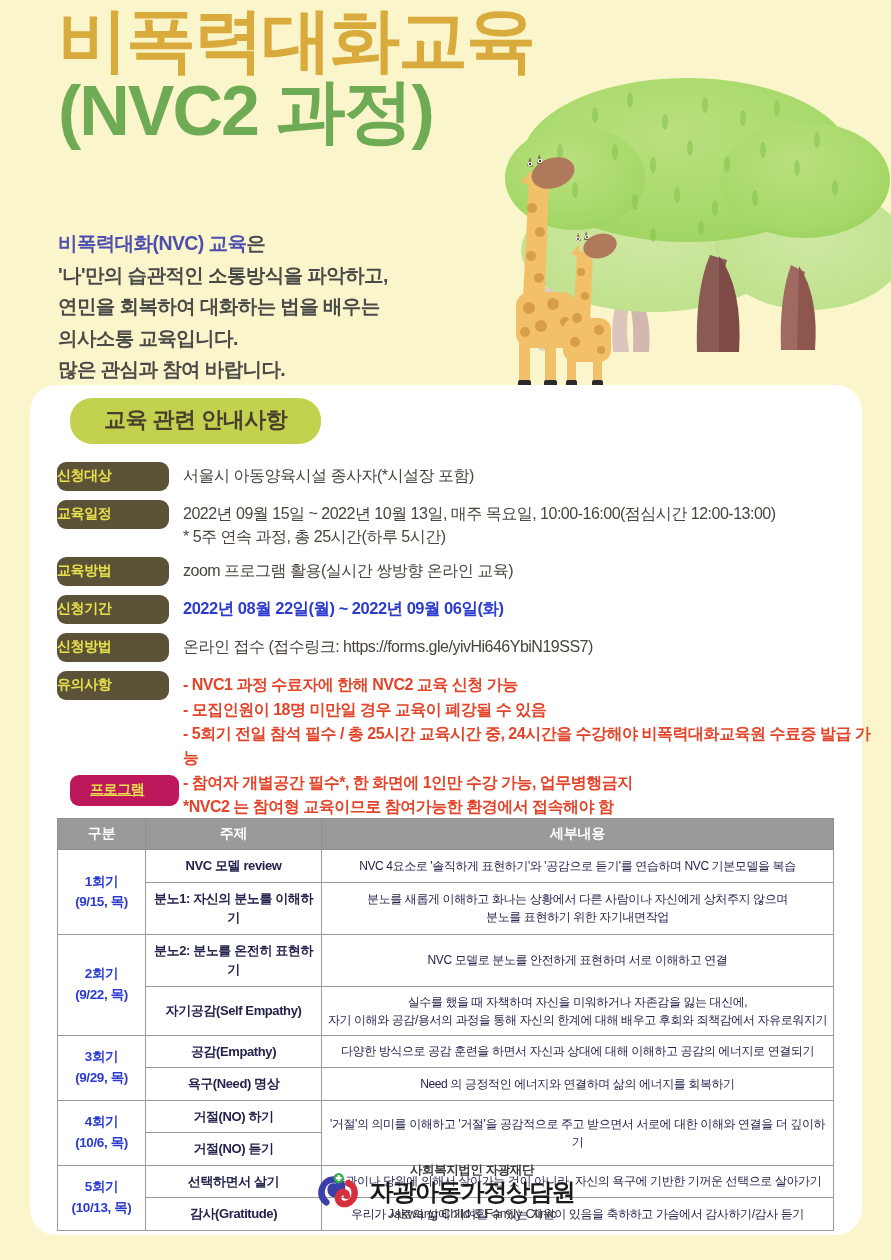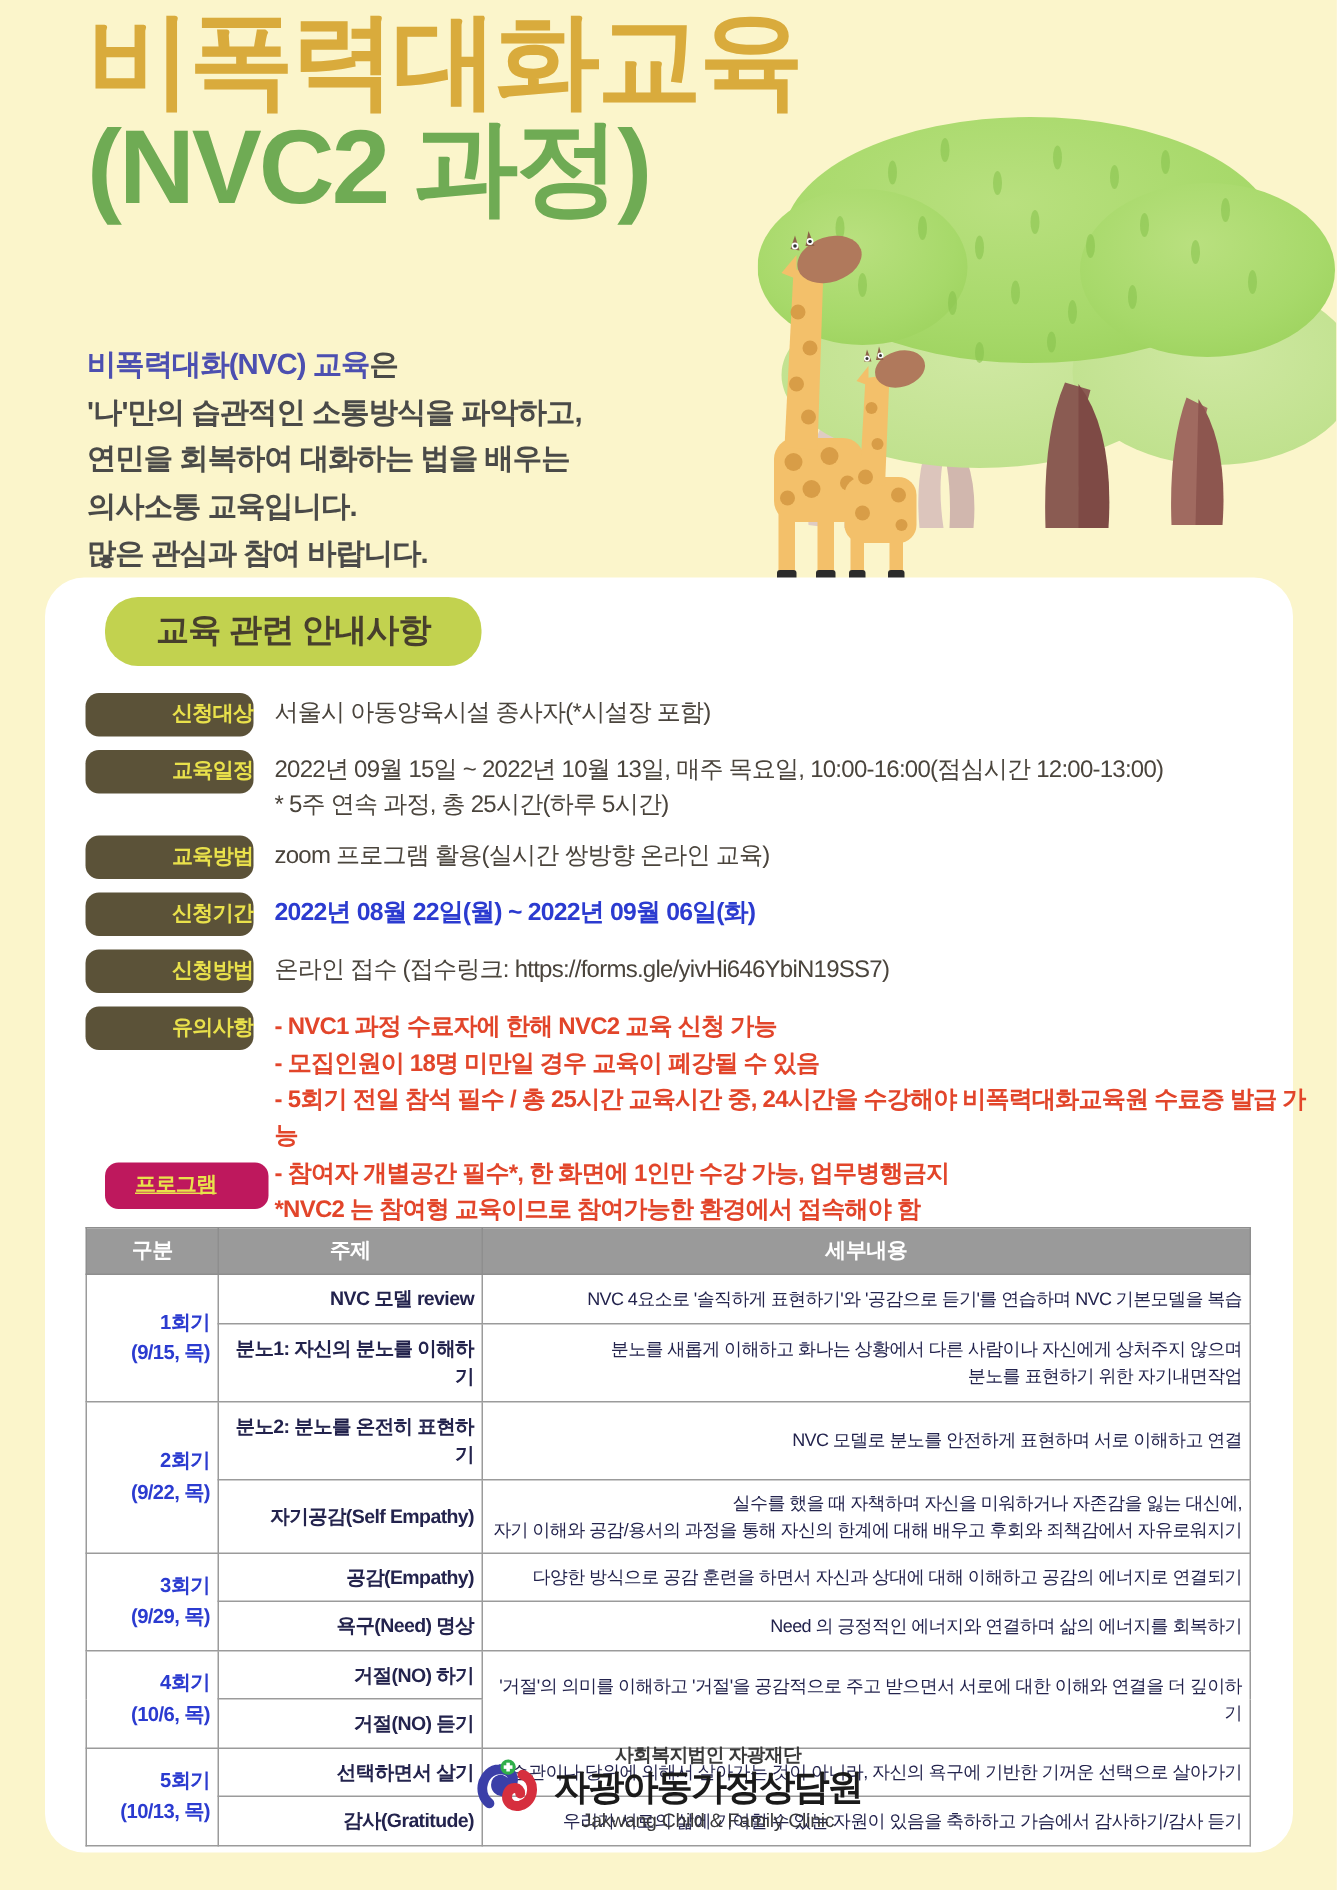--- a/index.html
+++ b/index.html
@@ -50,21 +50,21 @@
     background: #c2d24f; border-radius: 22px;
     font-size: 22px; font-weight: bold; color: #473f2c;
     letter-spacing: -0.5px;
   }
   .info-rows { position: absolute; left: 57px; top: 462px; width: 820px; }
   .irow { display: flex; align-items: flex-start; margin-bottom: 9px; }
   .ilabel {
     flex: 0 0 112px;
     background: #5b5238; border-radius: 9px;
     color: #e9e14b; font-size: 14px; font-weight: bold;
-    text-align: right; padding: 5px 0 6px 0; letter-spacing: -0.4px;
+    text-align: left; padding: 5px 0 6px 0; letter-spacing: -0.4px;
     margin-right: 14px;
   }
   .ival {
     font-size: 16px; color: #4a443c; line-height: 1.45;
     letter-spacing: -0.5px; padding-top: 2px; white-space: pre-line;
   }
   .ival.blue { color: #2b3bd0; font-weight: bold; font-size: 16.5px; }
   .ival.red  { color: #e2452a; font-weight: bold; font-size: 16px; line-height: 1.52; }
 
   .prog-pill {
@@ -82,21 +82,21 @@
     font-size: 12px; color: #2f2f55;
   }
   table.prog th {
     background: #9a9a9a; color: #ffffff;
     font-size: 14px; font-weight: bold;
     padding: 6px 2px; border: 1px solid #8e8e8e;
     letter-spacing: -0.3px;
   }
   table.prog td {
     border: 1px solid #9b9b9b; padding: 6px 5px;
-    text-align: right; vertical-align: middle;
+    text-align: center; vertical-align: middle;
     line-height: 1.5; letter-spacing: -0.4px;
   }
   td.sess { color: #2b3bd0; font-weight: bold; font-size: 13.5px; line-height: 1.35; }
   td.topic { font-weight: bold; font-size: 13px; color: #23234d; }
   td.detail { font-size: 12px; color: #23234d; }
   col.c1 { width: 88px; }
   col.c2 { width: 176px; }
 
   
   .footer {

